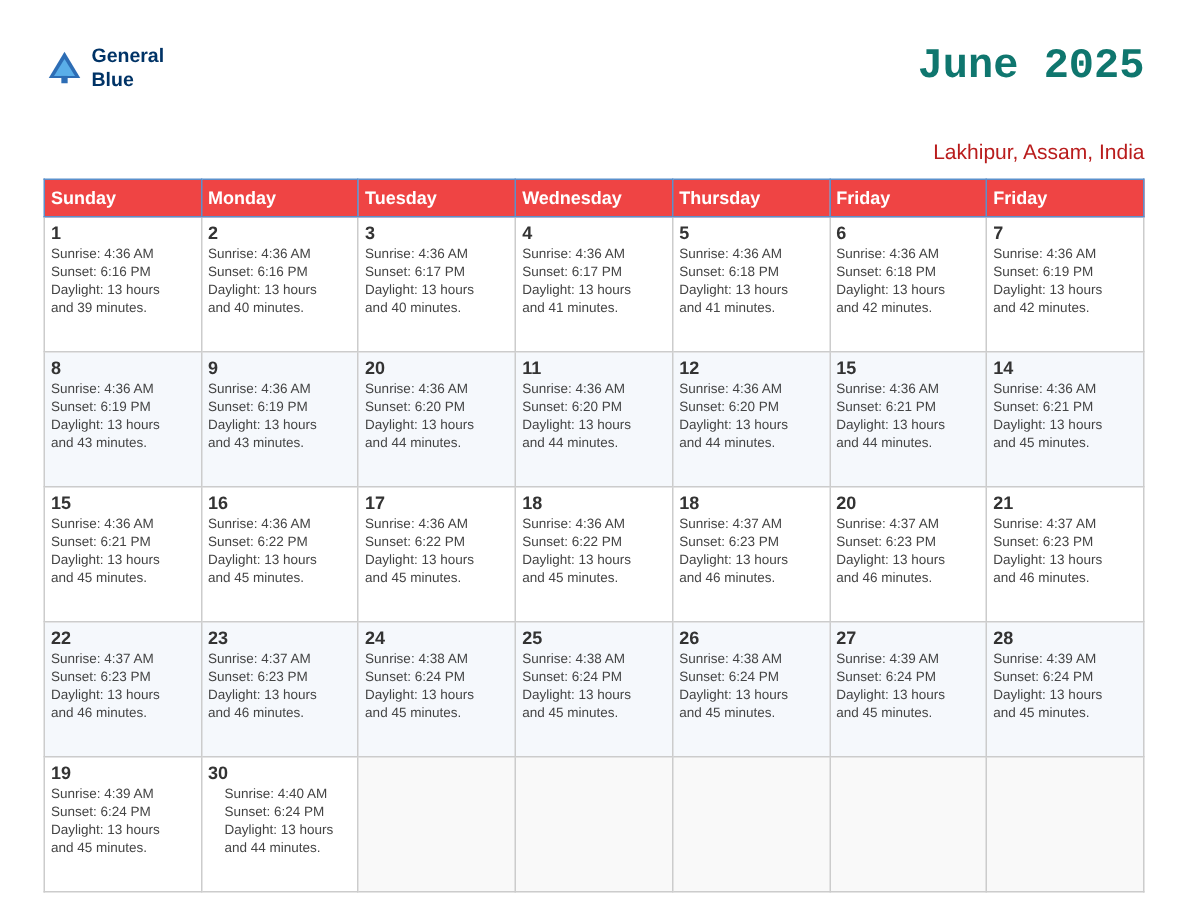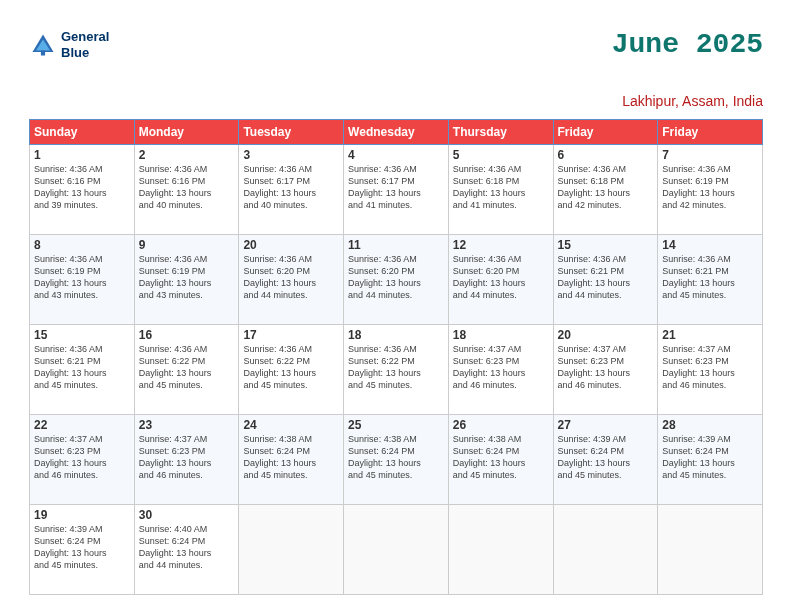--- a/index.html
+++ b/index.html
@@ -342,21 +342,21 @@
         <tr>
           <td>
             <span class="day-num">19</span>
             <div class="day-info" style="white-space: pre-line;">Sunrise: 4:39 AM
 Sunset: 6:24 PM
 Daylight: 13 hours
 and 45 minutes.</div>
           </td>
           <td>
             <span class="day-num">30</span>
-            <div class="day-info" style="white-space: pre-line;">Sunrise: 4:40 AM
+            <div class="day-info" style="white-space: pre-line; margin-left: 11px;">Sunrise: 4:40 AM
 Sunset: 6:24 PM
 Daylight: 13 hours
 and 44 minutes.</div>
           </td>
           <td class="empty"></td>
           <td class="empty"></td>
           <td class="empty"></td>
           <td class="empty"></td>
           <td class="empty"></td>
         </tr>

